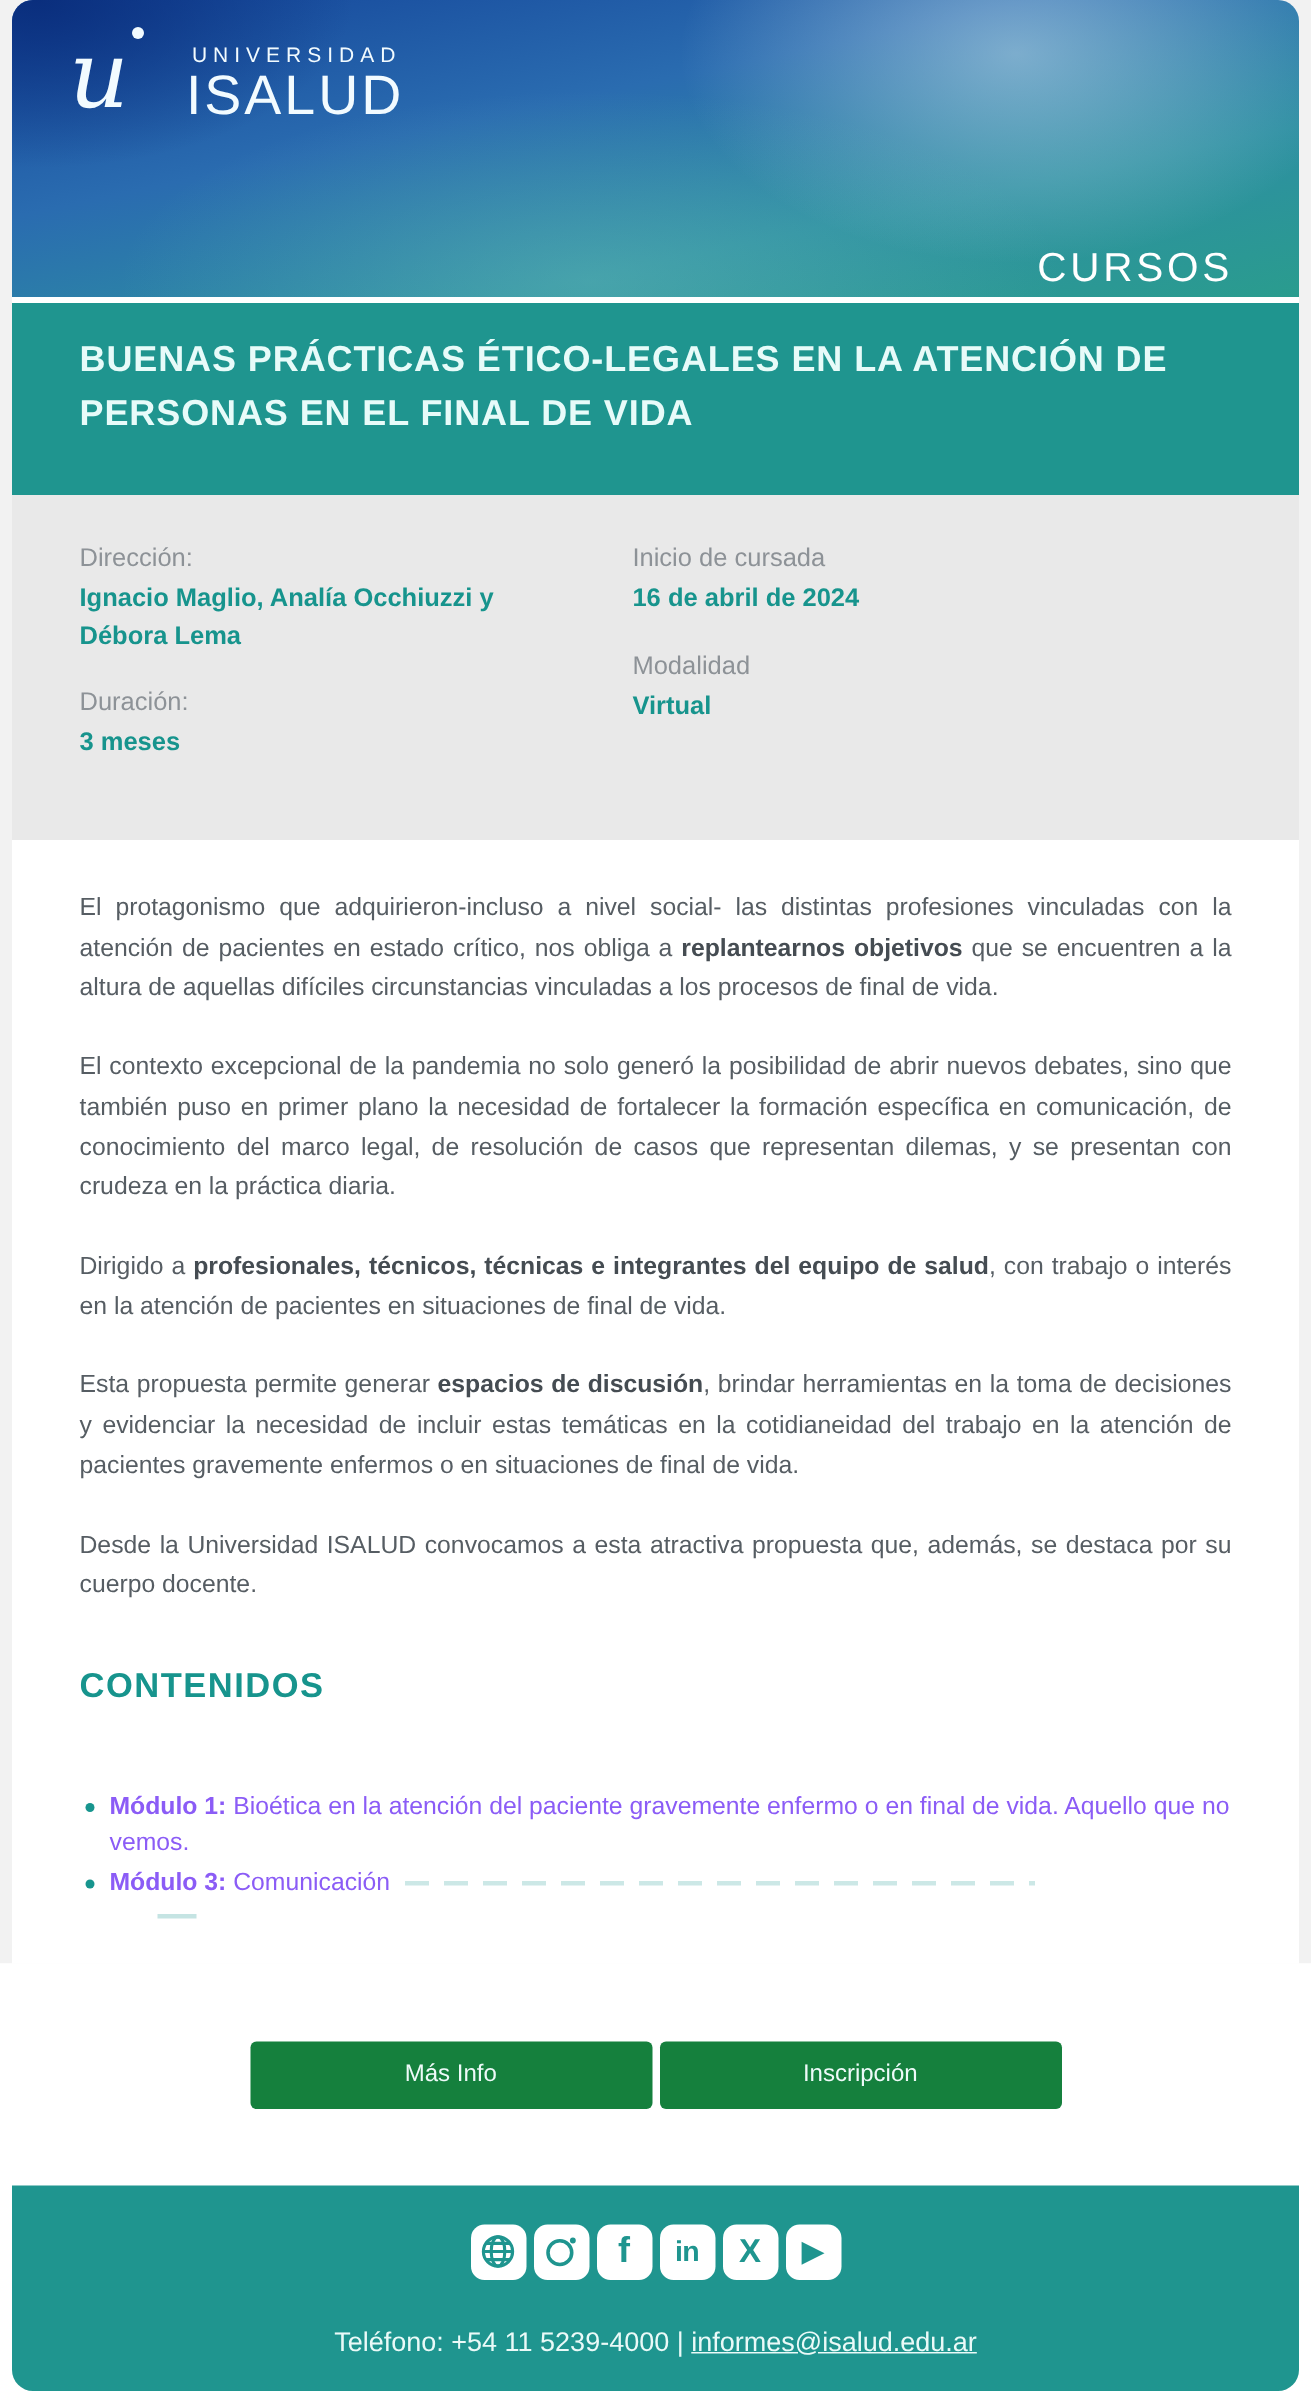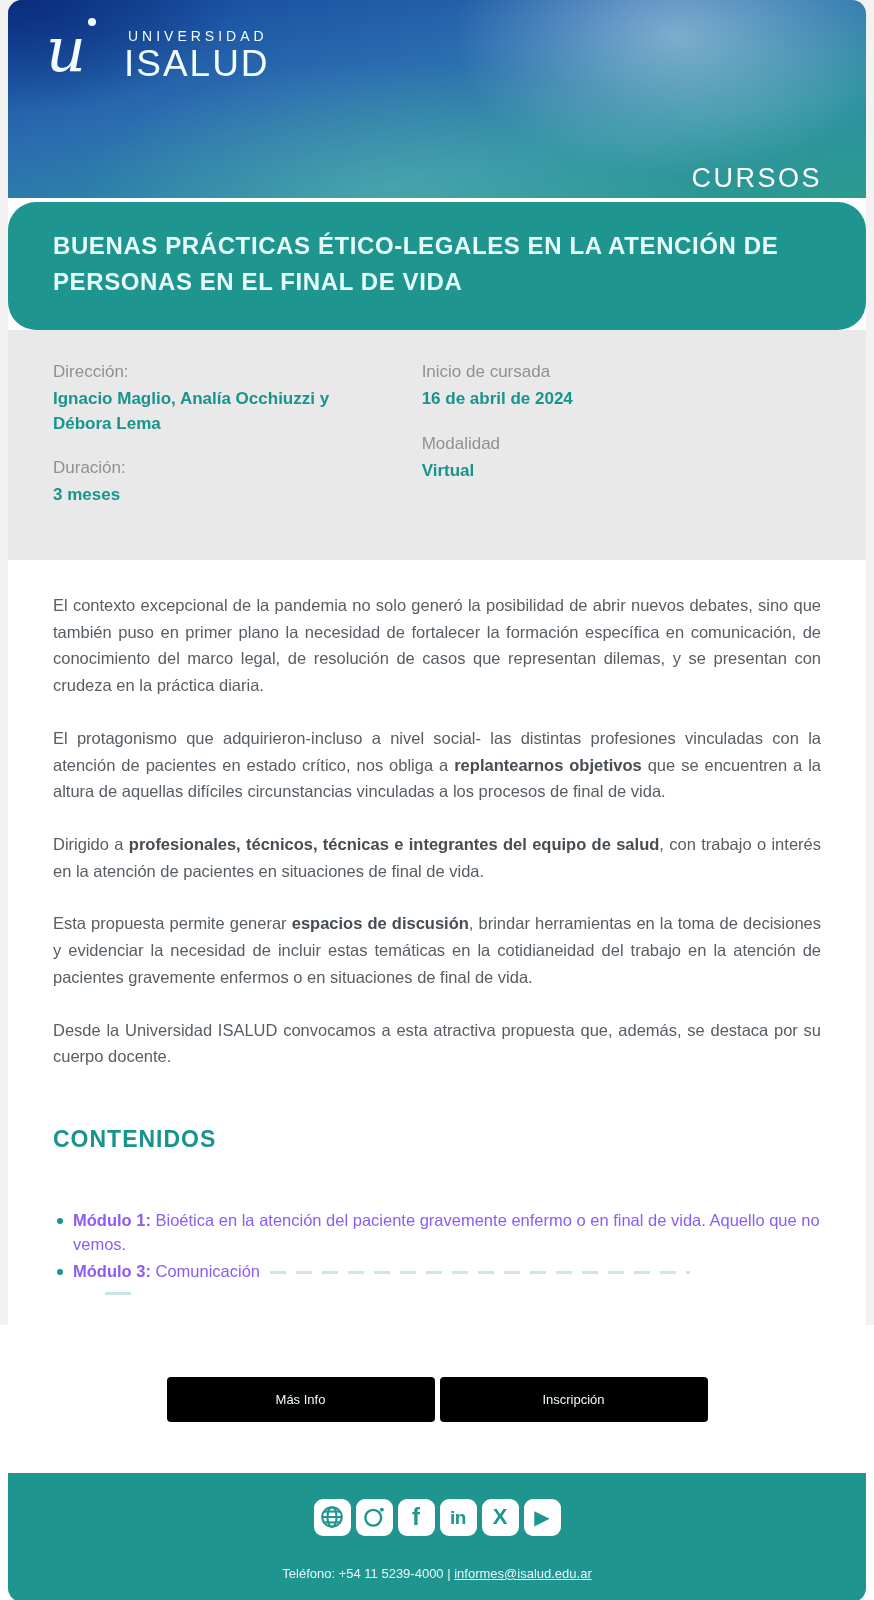--- a/index.html
+++ b/index.html
@@ -22,59 +22,59 @@
   .logo-u { font-family:"DejaVu Serif",serif; font-style:italic; font-size:62px; line-height:56px; font-weight:400; position:relative; padding-right:14px; }
   .logo-u .dot { position:absolute; top:-4px; right:4px; width:8px; height:8px; background:#f2fbff; border-radius:50%; }
   .logo-text { padding-top:6px; }
   .logo-top { font-size:14px; letter-spacing:4px; font-weight:400;margin-left:28px; }
   .logo-main { font-size:37px; letter-spacing:2px; font-weight:500; line-height:40px;margin-left:24px; }
   .hero-section-label { position:absolute; right:44px; bottom:4px; color:#ffffff; font-size:27px; font-weight:300; letter-spacing:2.5px; }
 
   .divider-white { height:4px; background:#ffffff; }
 
   
-  .title-banner { background:#1f958f; min-height:128px; display:flex; align-items:center; padding:20px 45px 24px 45px;border-radius:28px; }
+  .title-banner { background:#1f958f; min-height:128px; display:flex; padding:20px 45px 24px 45px; }
   .title-banner h1 { color:#e7fbf9; font-size:24px; font-weight:600; letter-spacing:.6px; line-height:1.5; max-width:775px; }
 
   
   .info-panel { background:#e9e9e9; min-height:190px; padding:32px 45px 30px 45px; display:grid; grid-template-columns:48% 52%; }
   .info-block { margin-bottom:22px; }
   .info-label { color:#8d9297; font-size:17px; margin-bottom:5px; }
   .info-value { color:#17948d; font-size:17px; font-weight:700; line-height:1.45; max-width:330px; }
 
   
   .content { background:#ffffff; padding:32px 45px 30px 45px; }
   .content p { color:#565d63; font-size:16.5px; line-height:1.62; text-align:justify; margin-bottom:26px; }
   .content p strong { color:#454c52; font-weight:700; }
 
-  .contenidos-heading { color:#17948d; font-size:23px; font-weight:700; letter-spacing:1px; margin-top:56px; }
+  .contenidos-heading { color:#17948d; font-size:23px; font-weight:700; letter-spacing:1px; margin-top:40px; }
 
   .modules { list-style:none; margin-top:56px; position:relative; }
   .modules li { color:#8b5cf6; font-size:16.5px; line-height:1.45; padding-left:20px; position:relative; margin-bottom:3px; }
   .modules li::before { content:""; position:absolute; left:4px; top:9px; width:6px; height:6px; border-radius:50%; background:#17958e; }
   .modules li strong { font-weight:700; }
   .remnant { display:inline-block; vertical-align:middle; height:3px; width:420px; margin-left:10px; opacity:.22;
     background:repeating-linear-gradient(90deg, #17958e 0 16px, transparent 16px 26px); }
   .remnant-below { display:block; height:3px; width:26px; margin:8px 0 0 52px; opacity:.25; background:#17958e; }
 
   
   .lower { background:#ffffff; padding-bottom:10px; }
   .buttons-row { display:flex; justify-content:center; gap:5px; padding-top:52px; }
-  .btn { width:268px; height:45px; background:#000000; color:#eefaf9; font-size:13px; border:none; border-radius:4px; cursor:pointer; font-family:inherit; }
+  .btn { width:268px; height:45px; background:#15803d; color:#eefaf9; font-size:16px; border:none; border-radius:4px; cursor:pointer; font-family:inherit; }
 
   
   .footer-card { background:#1f958f; margin:51px 8px 0 8px; border-radius:0 0 14px 14px; padding:26px 30px 18px 30px; text-align:center; }
   .social-row { display:flex; justify-content:center; gap:5px; margin-bottom:28px; }
   .social-tile { width:37px; height:37px; background:#ffffff; border-radius:9px; display:flex; align-items:center; justify-content:center; color:#1f958f; cursor:pointer; }
   .social-tile svg { display:block; }
   .glyph-f  { font-size:24px; font-weight:800; line-height:1; }
   .glyph-in { font-size:19px; font-weight:800; line-height:1; letter-spacing:-.5px; }
   .glyph-x  { font-size:22px; font-weight:800; line-height:1; }
   .glyph-yt { font-size:20px; line-height:1; }
-  .footer-contact { color:#eafaf8; font-size:13px; line-height:1.55; }
+  .footer-contact { color:#eafaf8; font-size:18px; line-height:1.55; }
   .footer-contact a { color:#eafaf8; text-decoration:underline; }
 </style>
 </head>
 <body>
 
 <div class="page">
 
   <div class="upper">
     <div class="card">
 
@@ -113,22 +113,22 @@
           </div>
           <div class="info-block">
             <div class="info-label">Modalidad</div>
             <div class="info-value">Virtual</div>
           </div>
         </div>
       </div>
 
       <div class="content">
         <div>
+            <p><span>El protagonismo que adquirieron-incluso a nivel social- las distintas profesiones vinculadas con la atención de pacientes en estado crítico, nos obliga a </span><strong>replantearnos objetivos</strong><span> que se encuentren a la altura de aquellas difíciles circunstancias vinculadas a los procesos de final de vida.</span></p>
             <p><span>El contexto excepcional de la pandemia no solo generó la posibilidad de abrir nuevos debates, sino que también puso en primer plano la necesidad de fortalecer la formación específica en comunicación, de conocimiento del marco legal, de resolución de casos que representan dilemas, y se presentan con crudeza en la práctica diaria.</span></p>
-            <p><span>El protagonismo que adquirieron-incluso a nivel social- las distintas profesiones vinculadas con la atención de pacientes en estado crítico, nos obliga a </span><strong>replantearnos objetivos</strong><span> que se encuentren a la altura de aquellas difíciles circunstancias vinculadas a los procesos de final de vida.</span></p>
             <p><span>Dirigido a </span><strong>profesionales, técnicos, técnicas e integrantes del equipo de salud</strong><span>, con trabajo o interés en la atención de pacientes en situaciones de final de vida.</span></p>
             <p><span>Esta propuesta permite generar </span><strong>espacios de discusión</strong><span>, brindar herramientas en la toma de decisiones y evidenciar la necesidad de incluir estas temáticas en la cotidianeidad del trabajo en la atención de pacientes gravemente enfermos o en situaciones de final de vida.</span></p>
             <p><span>Desde la Universidad ISALUD convocamos a esta atractiva propuesta que, además, se destaca por su cuerpo docente.</span></p>
           </div>
 
         <h2 class="contenidos-heading">CONTENIDOS</h2>
 
         <ul class="modules">
             <li><strong>Módulo 1: </strong><span>Bioética en la atención del paciente gravemente enfermo o en final de vida. Aquello que no vemos.</span></li>
             <li><strong>Módulo 3: </strong><span>Comunicación</span><span class="remnant"></span></li>

